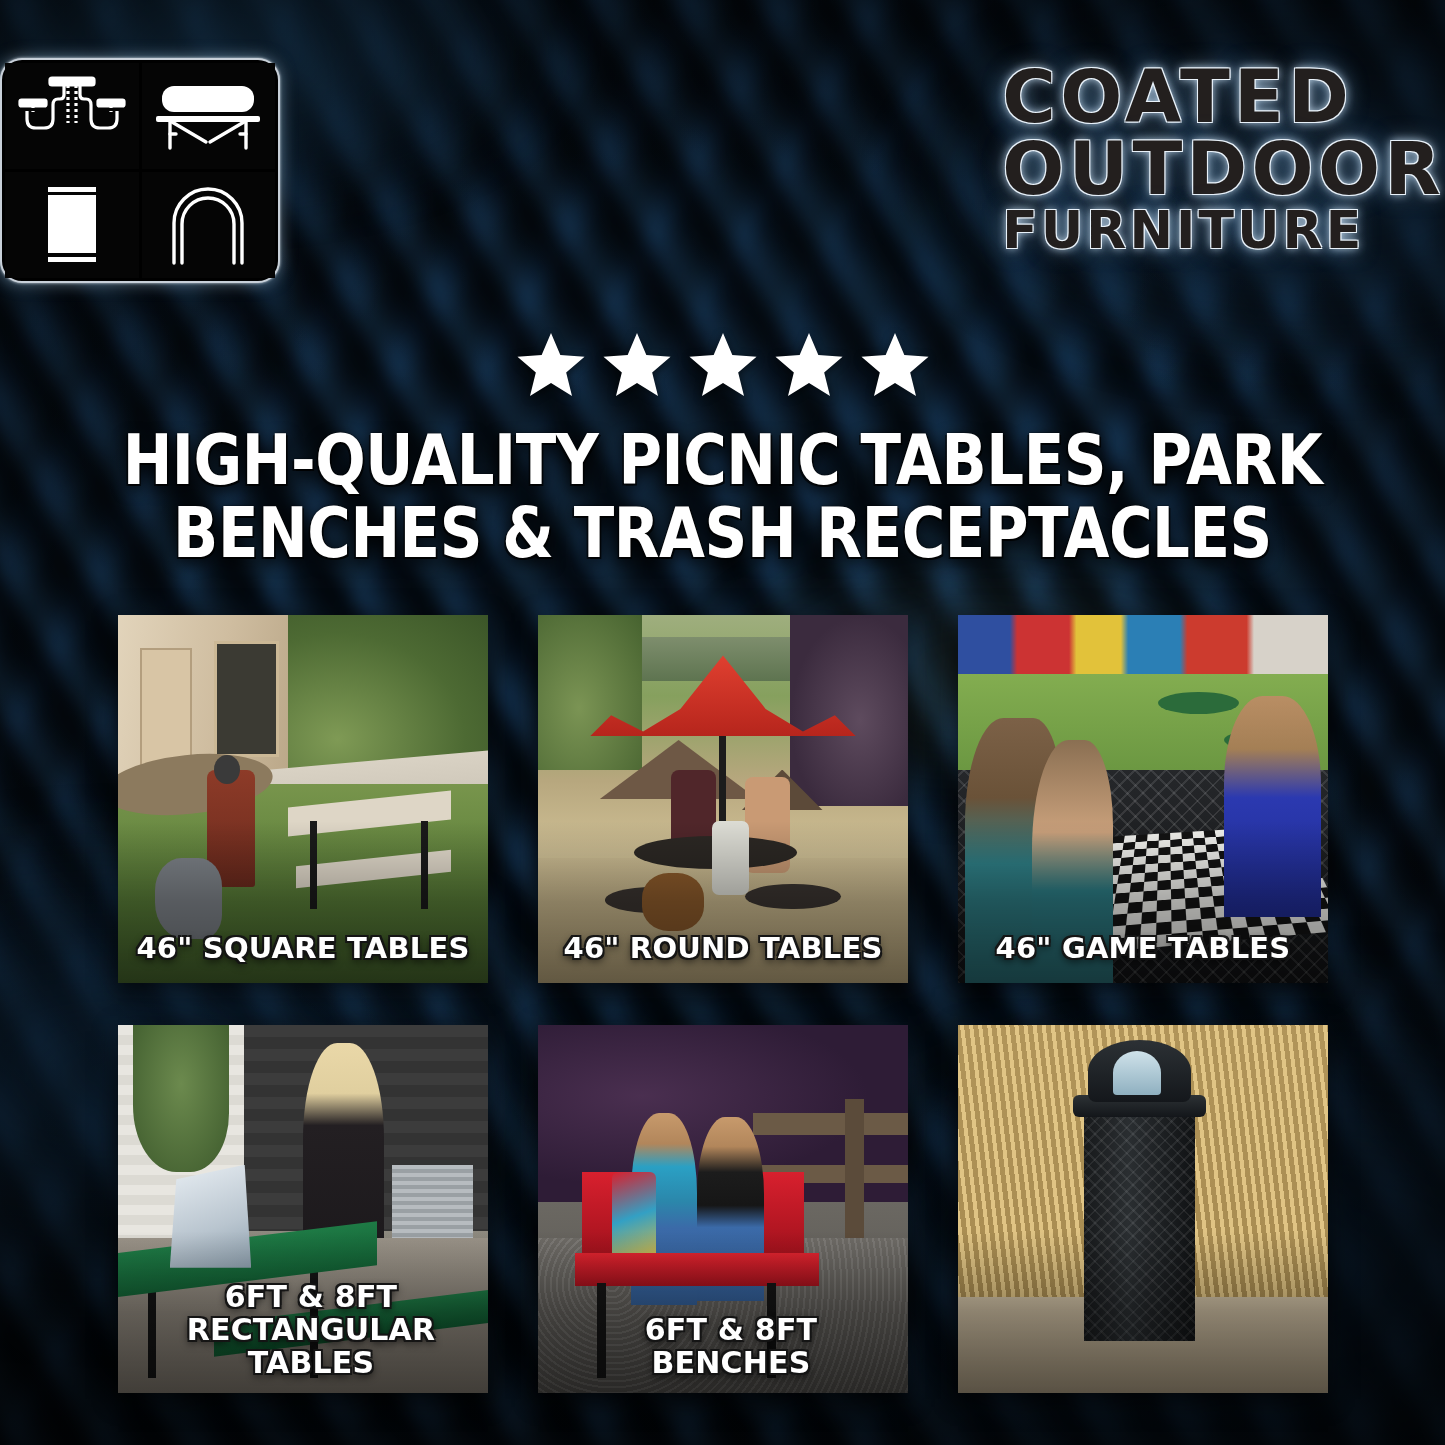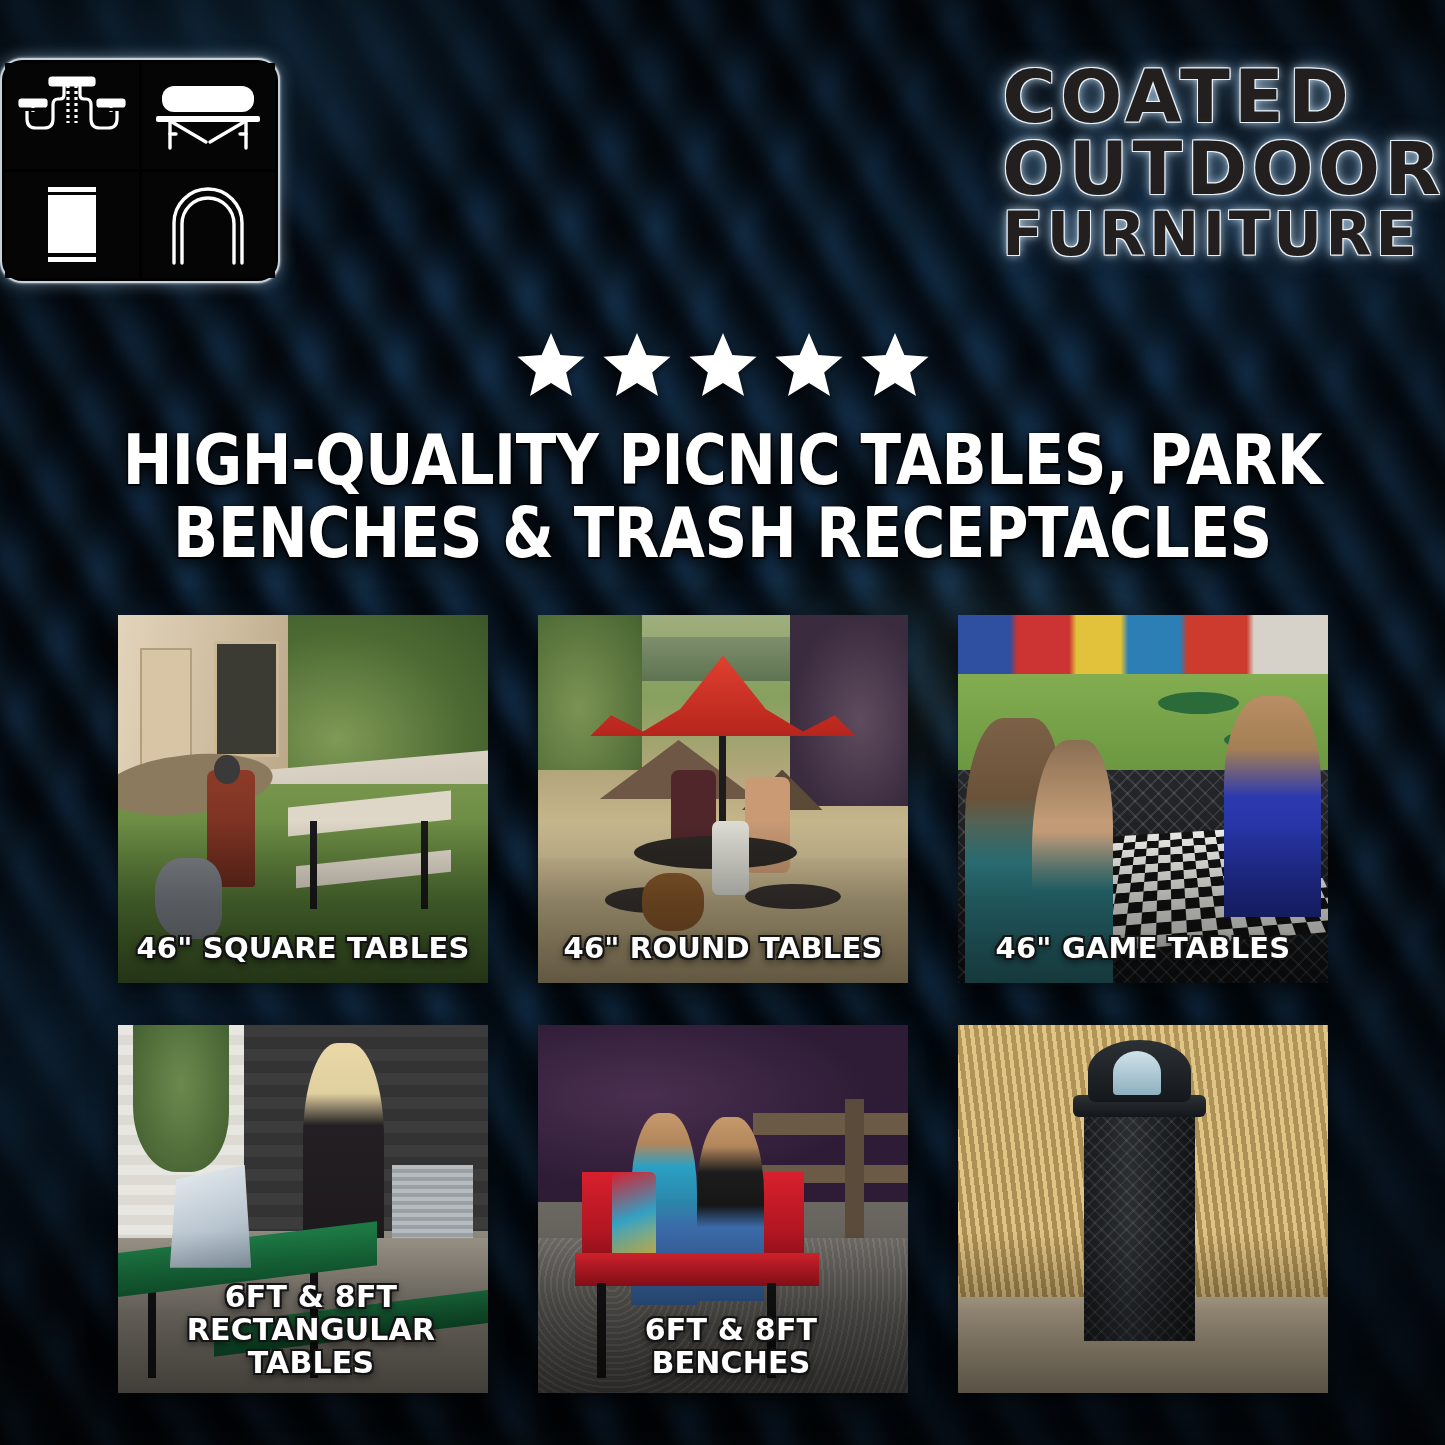--- a/index.html
+++ b/index.html
@@ -141,21 +141,21 @@
     text-shadow:
       -1px -1px 0 #e9f2fa,
        1px -1px 0 #e9f2fa,
       -1px  1px 0 #e9f2fa,
        1px  1px 0 #e9f2fa,
        0 0 10px rgba(205,228,248,0.95),
        0 0 22px rgba(150,195,235,0.55);
   }
   .wm-1 { font-size: 73px; }
   .wm-2 { font-size: 73px; }
-  .wm-3 { font-size: 60px; }
+  .wm-3 { font-size: 52px; }
 
   
   .stars {
     position: absolute;
     top: 330px;
     left: 0;
     width: 100%;
     display: flex;
     justify-content: center;
     gap: 14px;

